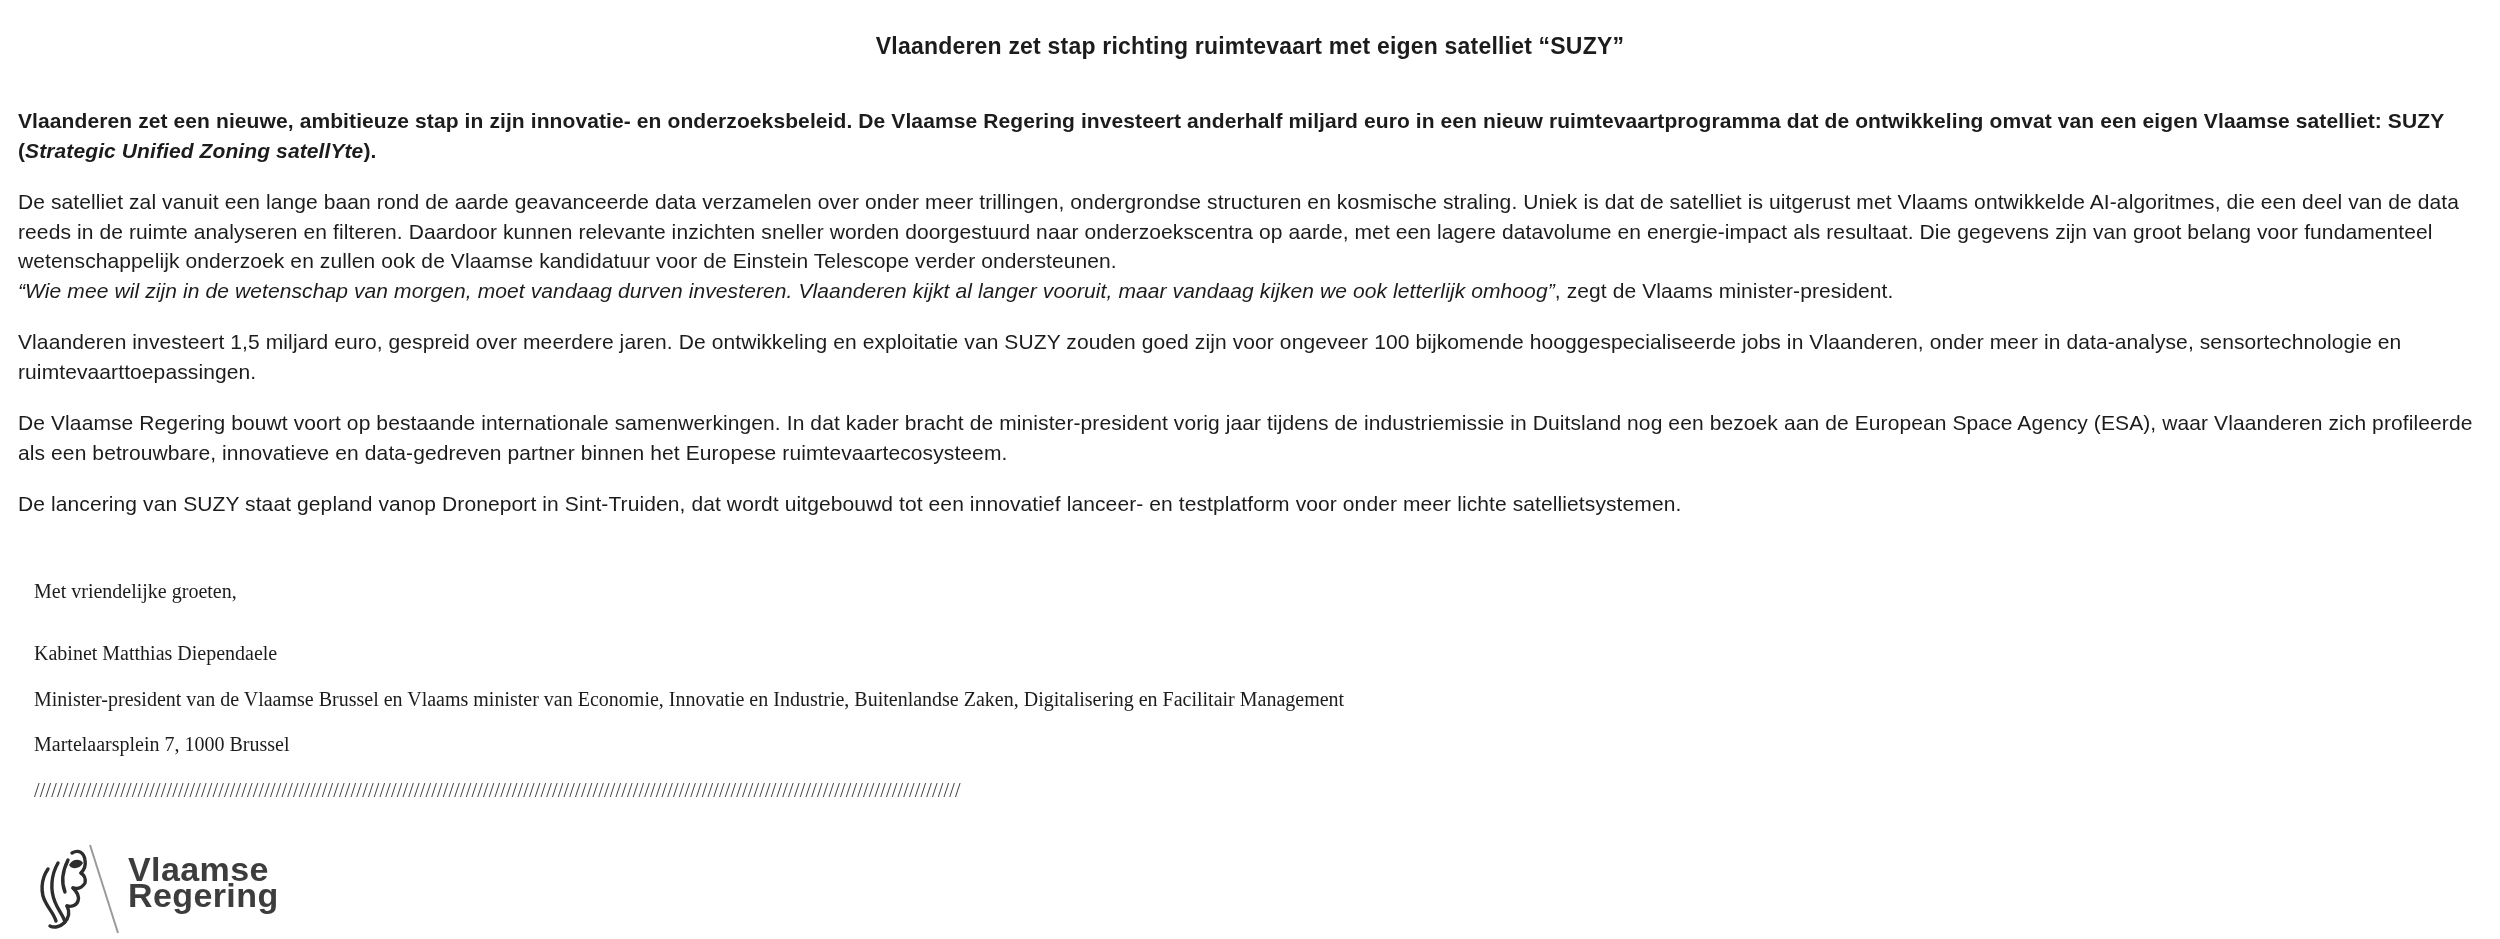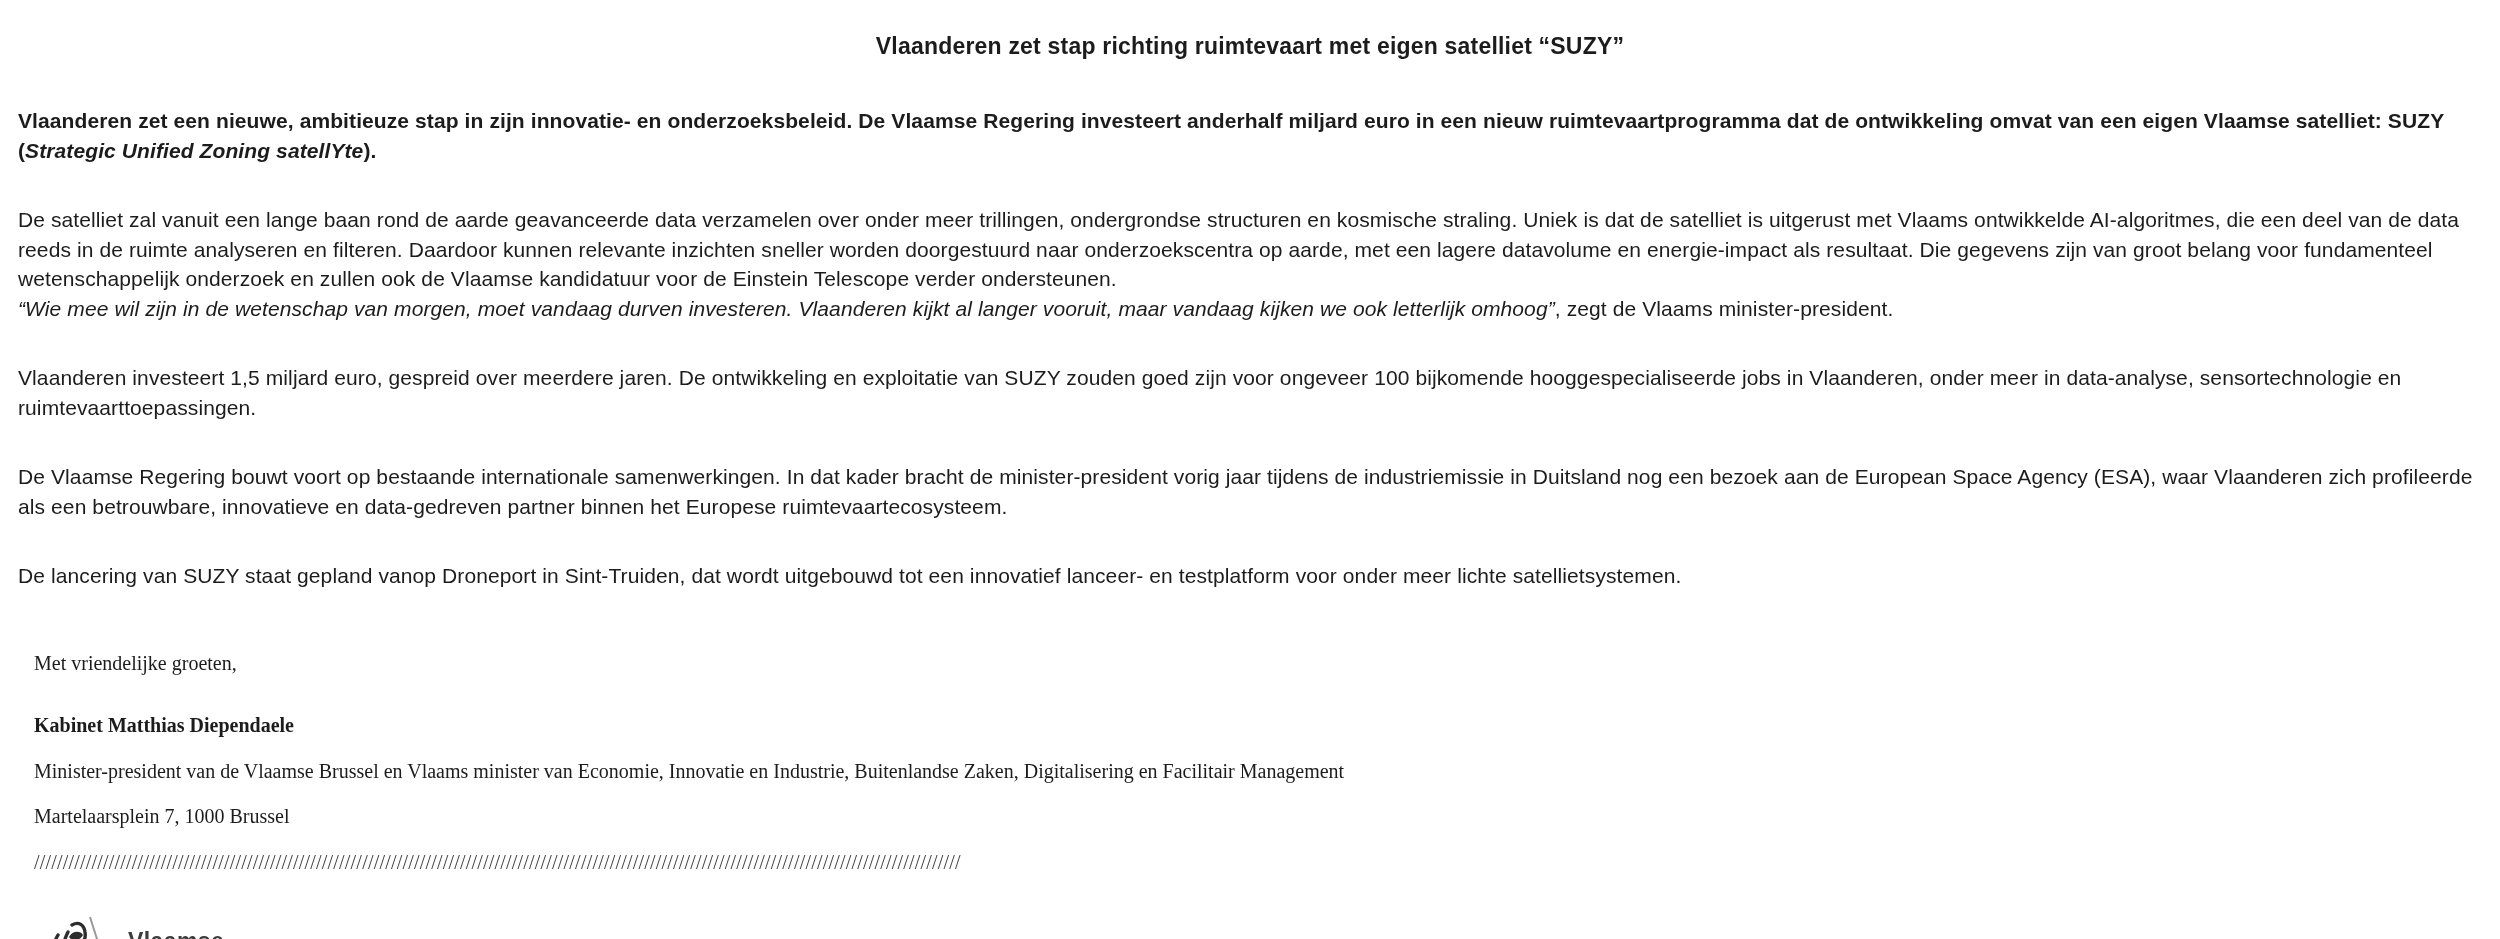--- a/index.html
+++ b/index.html
@@ -22,49 +22,49 @@
     letter-spacing: 0.2px;
   }
 
   .lead, .body-p {
     margin: 0;
     font-size: 21px;
     line-height: 29.5px;
     letter-spacing: 0.1px;
   }
   .lead { margin-top: 46px; font-weight: 700; }
-  .body-p { margin-top: 40px; }
+  .body-p { margin-top: 22px; }
   .body-p.quote { margin-top: 0; }
 
   .signature {
     margin-top: 58px;
     font-family: "Liberation Serif", serif;
     font-size: 20px;
     line-height: 29.5px;
     color: #1c1c1c;
   }
   .signature p { margin: 16px; }
-  .signature .cabinet { margin-top: 33px; font-weight: 700; }
+  .signature .cabinet { margin-top: 33px; font-weight: 400; }
   .signature .divider {
     letter-spacing: 0.2px;
     color: #3c3c3c;
     white-space: nowrap;
   }
 
   .logo {
     margin-top: 38px;
     margin-left: 20px;
     display: flex;
     align-items: flex-start;
   }
   .logo svg { display: block; }
   .logo-text {
     margin-left: 8px;
     margin-top: 13px;
-    font-size: 23px;
+    font-size: 34px;
     line-height: 26px;
     font-weight: 700;
     color: #3d3d3d;
     letter-spacing: 0.4px;
   }
 </style>
 </head>
 <body>
 
 <div class="page">

